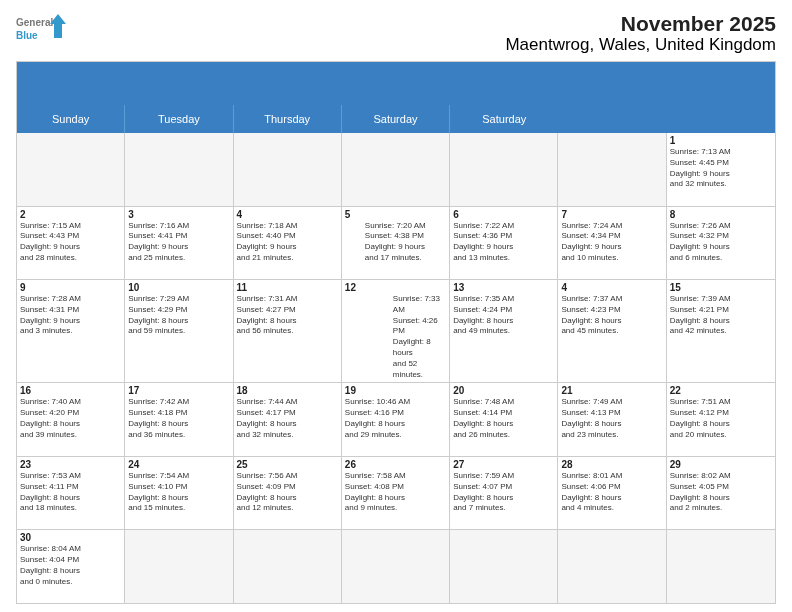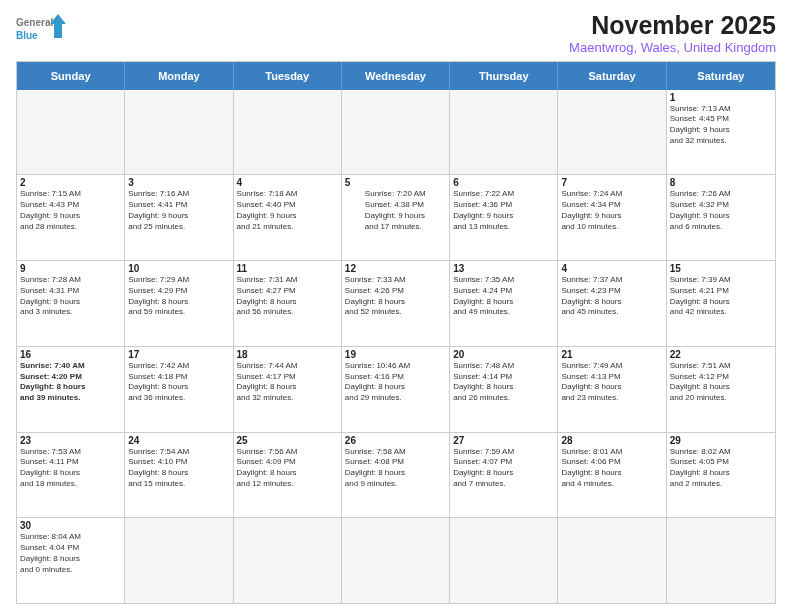--- a/index.html
+++ b/index.html
@@ -25,47 +25,48 @@
     }
     .logo {
       display: flex;
       align-items: center;
       gap: 4px;
     }
     .title-block {
       text-align: right;
     }
     .main-title {
-      font-size: 25px;
+      font-size: 21px;
       font-weight: bold;
       color: #222;
       line-height: 1.1;
     }
     .subtitle {
-      font-size: 13px;
-      color: #8b5cf6;
+      font-size: 17px;
+      color: #000000;
     }
     .calendar {
       flex: 1;
       display: flex;
       flex-direction: column;
       border: 1px solid #ccc;
     }
     .cal-header {
       display: grid;
       grid-template-columns: repeat(7, 1fr);
       background: #3a7fc1;
     }
     .cal-header-cell {
       color: #fff;
       font-size: 11px;
-      font-weight: bold;
+      font-weight: normal;
       text-align: center;
       padding: 8px 2px;
       border-right: 1px solid #5a9fd4;
+      margin-top: 43px;
     }
     .cal-header-cell:last-child { border-right: none; }
     .cal-body {
       flex: 1;
       display: flex;
       flex-direction: column;
     }
     .cal-row {
       display: grid;
       grid-template-columns: repeat(7, 1fr);
@@ -111,23 +112,21 @@
   </div>
     <div class="title-block">
       <div class="main-title">November 2025</div>
       <div class="subtitle">Maentwrog, Wales, United Kingdom</div>
     </div>
   </div>
 
   <div class="calendar">
     <div class="cal-header">
       <div class="cal-header-cell">Sunday</div>
-      <div class="cal-header-cell">Monday</div>
       <div class="cal-header-cell">Tuesday</div>
-      <div class="cal-header-cell">Wednesday</div>
       <div class="cal-header-cell">Thursday</div>
       <div class="cal-header-cell">Saturday</div>
       <div class="cal-header-cell">Saturday</div>
     </div>
     <div class="cal-body" id="cal-body">
     <div class="cal-row">
           <div class="cal-cell empty"></div>
           <div class="cal-cell empty"></div>
           <div class="cal-cell empty"></div>
           <div class="cal-cell empty"></div>
@@ -209,21 +208,21 @@
           </div>
           <div class="cal-cell">
             <span class="day-num">11</span>
             <div class="cell-text" style="white-space: pre-line;">Sunrise: 7:31 AM
 Sunset: 4:27 PM
 Daylight: 8 hours
 and 56 minutes.</div>
           </div>
           <div class="cal-cell">
             <span class="day-num">12</span>
-            <div class="cell-text" style="white-space: pre-line;">Sunrise: 7:33 AM
+            <div class="cell-text" style="white-space: pre-line; margin-left: 48px;">Sunrise: 7:33 AM
 Sunset: 4:26 PM
 Daylight: 8 hours
 and 52 minutes.</div>
           </div>
           <div class="cal-cell">
             <span class="day-num">13</span>
             <div class="cell-text" style="white-space: pre-line;">Sunrise: 7:35 AM
 Sunset: 4:24 PM
 Daylight: 8 hours
 and 49 minutes.</div>
@@ -239,21 +238,21 @@
             <span class="day-num">15</span>
             <div class="cell-text" style="white-space: pre-line;">Sunrise: 7:39 AM
 Sunset: 4:21 PM
 Daylight: 8 hours
 and 42 minutes.</div>
           </div>
         </div>
         <div class="cal-row">
           <div class="cal-cell">
             <span class="day-num">16</span>
-            <div class="cell-text" style="white-space: pre-line; font-weight: bold;">Sunrise: 7:40 AM
+            <div class="cell-text" style="white-space: pre-line;">Sunrise: 7:40 AM
 Sunset: 4:20 PM
 Daylight: 8 hours
 and 39 minutes.</div>
           </div>
           <div class="cal-cell">
             <span class="day-num">17</span>
             <div class="cell-text" style="white-space: pre-line;">Sunrise: 7:42 AM
 Sunset: 4:18 PM
 Daylight: 8 hours
 and 36 minutes.</div>

